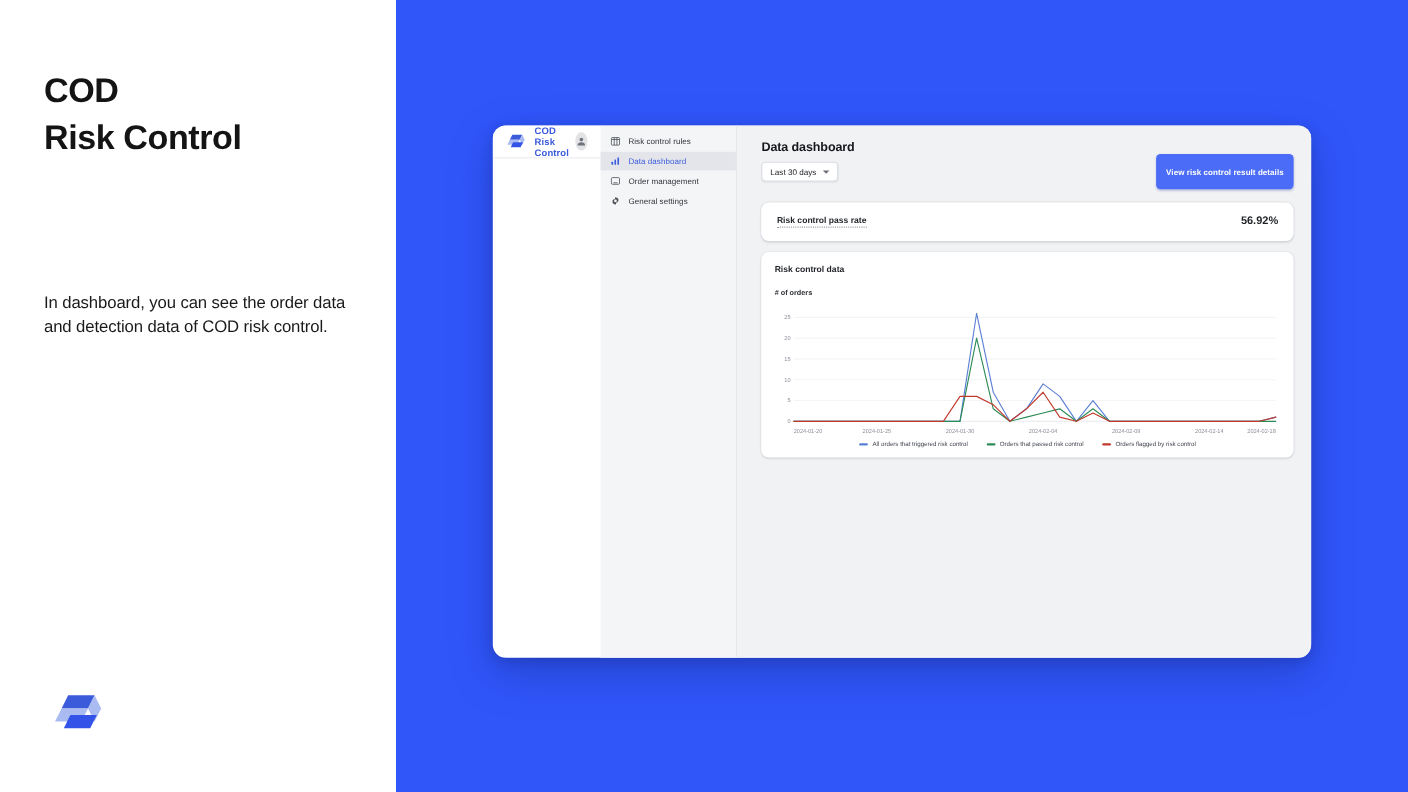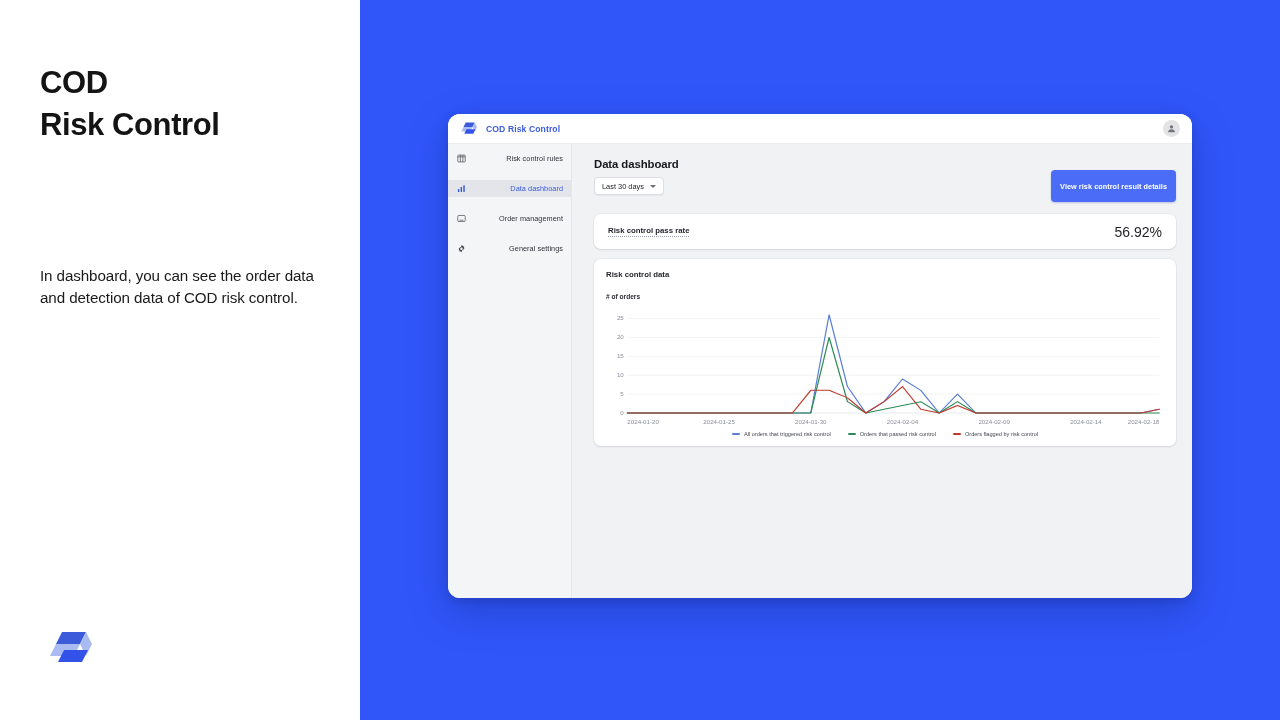--- a/index.html
+++ b/index.html
@@ -53,21 +53,21 @@
   
   #app-window {
     position: absolute;
     left: 88px; top: 114px;
     width: 744px; height: 484px;
     background: #ffffff;
     border-radius: 12px;
     box-shadow: 0 14px 40px rgba(10,25,90,0.26), 0 3px 10px rgba(10,25,90,0.18);
     overflow: hidden;
     display: flex;
-    flex-direction: column;
+    flex-direction: row;
   }
 
   
   #app-topbar {
     height: 30px;
     background: #ffffff;
     border-bottom: 1px solid #ececf1;
     display: flex;
     align-items: center;
     padding: 0 12px 0 13px;
@@ -99,26 +99,25 @@
     flex: 0 0 124px;
     background: #f4f5f7;
     border-right: 1px solid #e6e7eb;
     padding-top: 6px;
   }
   .nav-item {
     display: flex;
     align-items: center;
     height: 17px;
     padding: 0 8px 0 9px;
-    margin: 0 0 13px 0;
+    margin: 0 0 1px 0;
     font-size: 7.3px;
     color: #2f3238;
     cursor: pointer;
     letter-spacing: 0.05px;
-    justify-content: space-between;
   }
   .nav-item .nav-icon {
     width: 9px; height: 9px;
     flex: 0 0 9px;
     margin-right: 7px;
     display: flex; align-items: center; justify-content: center;
     color: #4b4f57;
   }
   .nav-item.active {
     background: #e3e5ea;
@@ -198,22 +197,22 @@
   }
   #pass-rate-label {
     font-size: 7.8px;
     font-weight: bold;
     color: #1f2126;
     border-bottom: 1px dotted #9b9fa8;
     padding-bottom: 1px;
   }
   #pass-rate-value {
     margin-left: auto;
-    font-size: 14px;
-    font-weight: normal;
+    font-size: 10px;
+    font-weight: bold;
     color: #1f2126;
     padding-left: 24px;
   }
 
   
   #chart-card {
     margin-top: 10px;
     padding: 11px 12px 9px 12px;
   }
   #chart-title {

